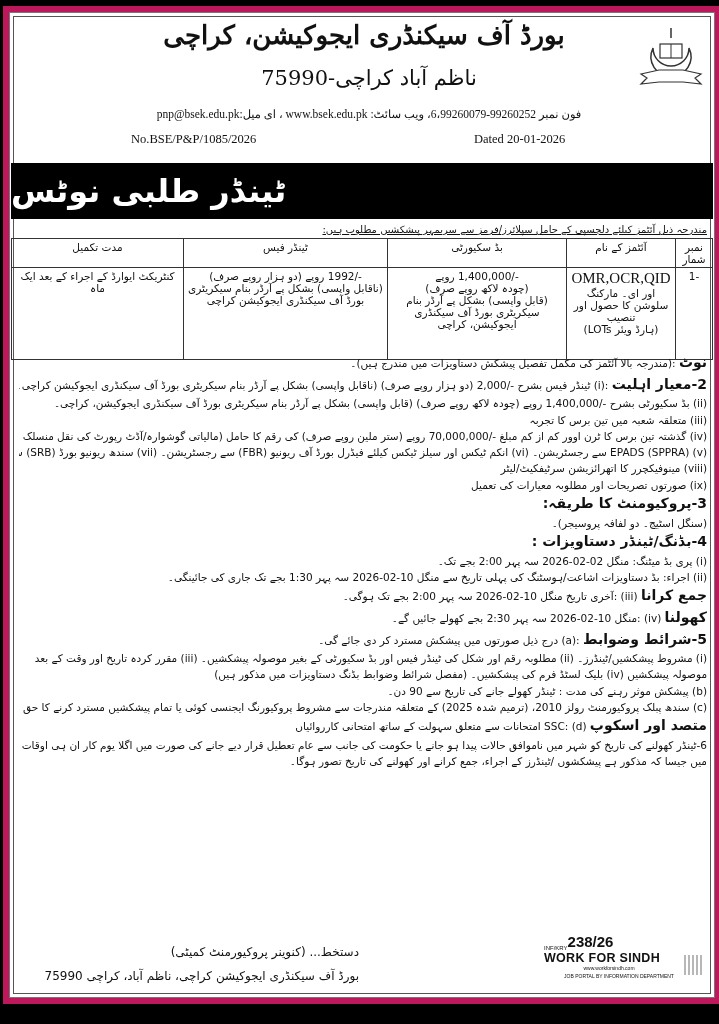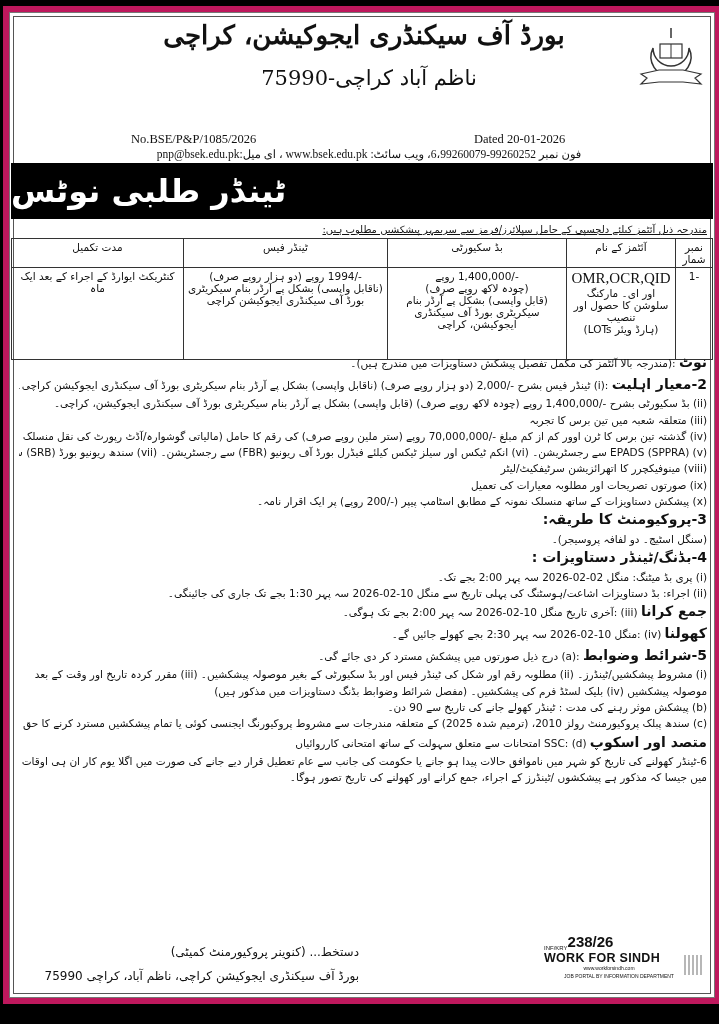--- a/index.html
+++ b/index.html
@@ -20,21 +20,21 @@
   .header-title {
     position:absolute; top:8px; left:150px; width:410px; text-align:center;
     font-family:"DejaVu Serif", serif; font-size:26px; font-weight:bold;
   }
   .header-address {
     position:absolute; top:54px; left:200px; width:320px; text-align:center;
     font-size:21px; font-family:"DejaVu Serif", serif;
   }
   .header-contact {
     position:absolute; top:95px; left:100px; width:520px; text-align:center;
-    font-size:11.5px; font-family:"Liberation Serif", serif;margin-top:40px;
+    font-size:11.5px; font-family:"Liberation Serif", serif;
   }
   .ref-no { position:absolute; top:120px; left:122px; font-size:12.5px; font-family:"Liberation Serif", serif; }
   .ref-date { position:absolute; top:120px; left:465px; font-size:12.5px; font-family:"Liberation Serif", serif; }
   .logo { position:absolute; top:14px; left:630px; width:64px; height:74px; }
   .banner {
     position:absolute; top:151px; left:2px; width:702px; height:56px; background:#000;
     color:#fff; text-align:left; font-size:32px; font-weight:bold; line-height:56px;
     font-family:"DejaVu Sans", sans-serif;
   }
   .intro { position:absolute; top:212px; left:230px; width:468px; font-size:10px; text-align:right;text-decoration:underline; }
@@ -99,38 +99,37 @@
           <div class="lat">OMR,OCR,QID</div>
           <div>اور ای۔ مارکنگ سلوشن کا حصول اور تنصیب</div>
           <div>(ہارڈ ویئر LOTs)</div>
         </td>
         <td>
           <div>-/1,400,000 روپے</div>
           <div>(چودہ لاکھ روپے صرف)</div>
           <div>(قابل واپسی) بشکل پے آرڈر بنام سیکریٹری بورڈ آف سیکنڈری ایجوکیشن، کراچی</div>
         </td>
         <td>
-          <div>-/1994 روپے (دو ہزار روپے صرف)</div>
+          <div>-/1992 روپے (دو ہزار روپے صرف)</div>
           <div>(ناقابل واپسی) بشکل پے آرڈر بنام سیکریٹری بورڈ آف سیکنڈری ایجوکیشن کراچی</div>
         </td>
         <td>کنٹریکٹ ایوارڈ کے اجراء کے بعد ایک ماہ</td>
       </tr>
     </tbody>
   </table>
 
   <div class="body-text rtl">
     <div class="line"><span class="h">نوٹ</span> <span>:(مندرجہ بالا آئٹمز کی مکمل تفصیل پیشکش دستاویزات میں مندرج ہیں)۔</span></div>
     <div class="line"><span class="h">2-معیار اہلیت</span> <span>:(i) ٹینڈر فیس بشرح -/2,000 (دو ہزار روپے صرف) (ناقابل واپسی) بشکل پے آرڈر بنام سیکریٹری بورڈ آف سیکنڈری ایجوکیشن کراچی۔</span></div>
     <div class="line">(ii) بڈ سکیورٹی بشرح -/1,400,000 روپے (چودہ لاکھ روپے صرف) (قابل واپسی) بشکل پے آرڈر بنام سیکریٹری بورڈ آف سیکنڈری ایجوکیشن، کراچی۔</div>
     <div class="line">(iii) متعلقہ شعبہ میں تین برس کا تجربہ</div>
     <div class="line">(iv) گذشتہ تین برس کا ٹرن اوور کم از کم مبلغ -/70,000,000 روپے (ستر ملین روپے صرف) کی رقم کا حامل (مالیاتی گوشوارہ/آڈٹ رپورٹ کی نقل منسلک ہو)</div>
     <div class="line">(v) EPADS (SPPRA) سے رجسٹریشن۔ (vi) انکم ٹیکس اور سیلز ٹیکس کیلئے فیڈرل بورڈ آف ریونیو (FBR) سے رجسٹریشن۔ (vii) سندھ ریونیو بورڈ (SRB) سے رجسٹریشن۔</div>
     <div class="line">(viii) مینوفیکچرر کا اتھرائزیشن سرٹیفکیٹ/لیٹر</div>
     <div class="line">(ix) صورتوں تصریحات اور مطلوبہ معیارات کی تعمیل</div>
-    <div class="line">(x) پیشکش دستاویزات کے ساتھ منسلک نمونہ کے مطابق اسٹامپ پیپر (-/200 روپے) پر ایک اقرار نامہ۔</div>
     <div class="line h">3-پروکیومنٹ کا طریقہ:</div>
     <div class="line">(سنگل اسٹیج۔ دو لفافہ پروسیجر)۔</div>
     <div class="line h">4-بڈنگ/ٹینڈر دستاویزات :</div>
     <div class="line">(i) پری بڈ میٹنگ: منگل 02-02-2026 سہ پہر 2:00 بجے تک۔</div>
     <div class="line">(ii) اجراء: بڈ دستاویزات اشاعت/ہوسٹنگ کی پہلی تاریخ سے منگل 10-02-2026 سہ پہر 1:30 بجے تک جاری کی جائینگی۔</div>
     <div class="line"><span class="h">جمع کرانا</span> <span>(iii) :آخری تاریخ منگل 10-02-2026 سہ پہر 2:00 بجے تک ہوگی۔</span></div>
     <div class="line"><span class="h">کھولنا</span> <span>(iv) :منگل 10-02-2026 سہ پہر 2:30 بجے کھولے جائیں گے۔</span></div>
     <div class="line"><span class="h">5-شرائط وضوابط</span> <span>:(a) درج ذیل صورتوں میں پیشکش مسترد کر دی جائے گی۔</span></div>
     <div style="white-space:normal">(i) مشروط پیشکشیں/ٹینڈرز۔ (ii) مطلوبہ رقم اور شکل کی ٹینڈر فیس اور بڈ سکیورٹی کے بغیر موصولہ پیشکشیں۔ (iii) مقرر کردہ تاریخ اور وقت کے بعد موصولہ پیشکشیں (iv) بلیک لسٹڈ فرم کی پیشکشیں۔ (مفصل شرائط وضوابط بڈنگ دستاویزات میں مذکور ہیں)</div>
     <div class="line">(b) پیشکش موثر رہنے کی مدت : ٹینڈر کھولے جانے کی تاریخ سے 90 دن۔</div>

